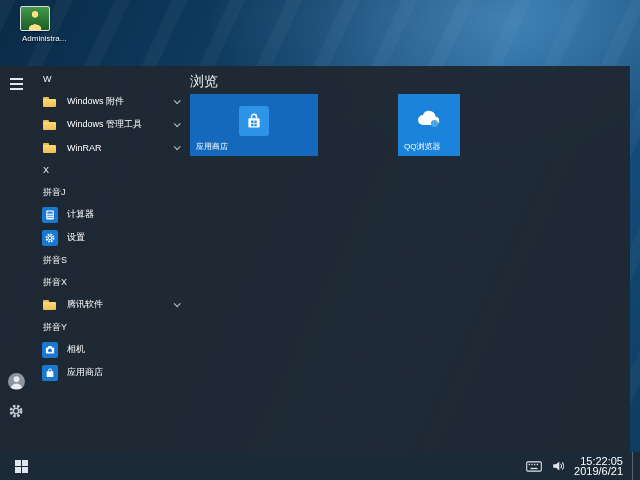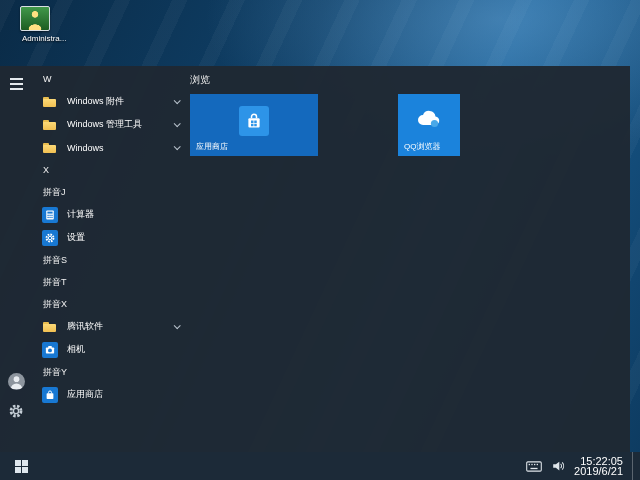--- a/index.html
+++ b/index.html
@@ -48,21 +48,21 @@
   .folder::before { content:""; position:absolute; left:1px; top:3px; width:6px; height:3px;
     background:#e9bd4f; border-radius:1px 1px 0 0; }
   .folder::after  { content:""; position:absolute; left:1px; top:5px; width:13px; height:8px;
     background:linear-gradient(#fcd977,#f1c052); border-radius:1px; }
   .blue { background:#1878d2; border-radius:2px; display:flex; align-items:center; justify-content:center; }
   .chev { margin-left:auto; margin-right:5px; width:5px; height:5px;
     border-right:1.3px solid #b9c3cd; border-bottom:1.3px solid #b9c3cd;
     transform:rotate(45deg) translateY(-1px); }
 
   
-  .tiles-header { position:absolute; left:190px; top:7px; font-size:10px; color:#eaeaea; }
+  .tiles-header { position:absolute; left:190px; top:7px; font-size:14px; color:#eaeaea; }
   .tiles { position:absolute; left:190px; top:28px; height:62px; }
   .tile { position:absolute; top:0; height:62px; cursor:pointer; }
   .tile-store { left:0; width:128px; background:#1469bd; }
   .tile-qq { left:208px; width:62px; background:#1b83dc; }
   .tile .cicon { position:absolute; left:50%; top:44%; transform:translate(-50%,-50%); }
   .store-sq { width:30px; height:30px; background:#2d94e8; border-radius:3px;
     display:flex; align-items:center; justify-content:center; }
   .tlabel { position:absolute; left:6px; bottom:4px; font-size:8px; color:#fff; white-space:nowrap; }
 
   
@@ -126,21 +126,21 @@
 
       <div class="row">
         <span class="ic folder"></span>
         <span>Windows 管理工具</span>
         <span class="chev"></span>
       </div>
 
 
       <div class="row">
         <span class="ic folder"></span>
-        <span>Windows</span>
+        <span>WinRAR</span>
         <span class="chev"></span>
       </div>
 
       <div class="row section">
         <span>X</span>
       </div>
 
 
       <div class="row section">
         <span>拼音J</span>
@@ -171,47 +171,44 @@
             <circle cx="8" cy="8" r="2.3" fill="none" stroke="#fff" stroke-width="1.3"></circle>
           </svg>
         </span>
         <span>设置</span>
       </div>
 
       <div class="row section">
         <span>拼音S</span>
       </div>
 
-      <div class="row section">
-        <span>拼音T</span>
-      </div>
 
       <div class="row section">
         <span>拼音X</span>
       </div>
 
       <div class="row">
         <span class="ic folder"></span>
         <span>腾讯软件</span>
         <span class="chev"></span>
+      </div>
+
+      <div class="row section">
+        <span>拼音Y</span>
       </div>
 
       <div class="row">
         <span class="ic blue">
           <svg width="12" height="12" viewBox="0 0 16 16">
             <rect x="5.5" y="2.8" width="5" height="2.6" rx="0.6" fill="#fff"></rect>
             <rect x="2.5" y="4.5" width="11" height="8" rx="1" fill="#fff"></rect>
             <circle cx="8" cy="8.5" r="2.6" fill="#1878d2"></circle>
           </svg>
         </span>
         <span>相机</span>
-      </div>
-
-      <div class="row section">
-        <span>拼音Y</span>
       </div>
 
       <div class="row">
         <span class="ic blue">
           <svg width="12" height="12" viewBox="0 0 16 16">
             <rect x="3.5" y="5.8" width="9" height="7.4" rx="0.8" fill="#fff"></rect>
             <path d="M6 5.8 V4.6 a2 2 0 0 1 4 0 V5.8" fill="none" stroke="#fff" stroke-width="1.2"></path>
           </svg>
         </span>
         <span>应用商店</span>

